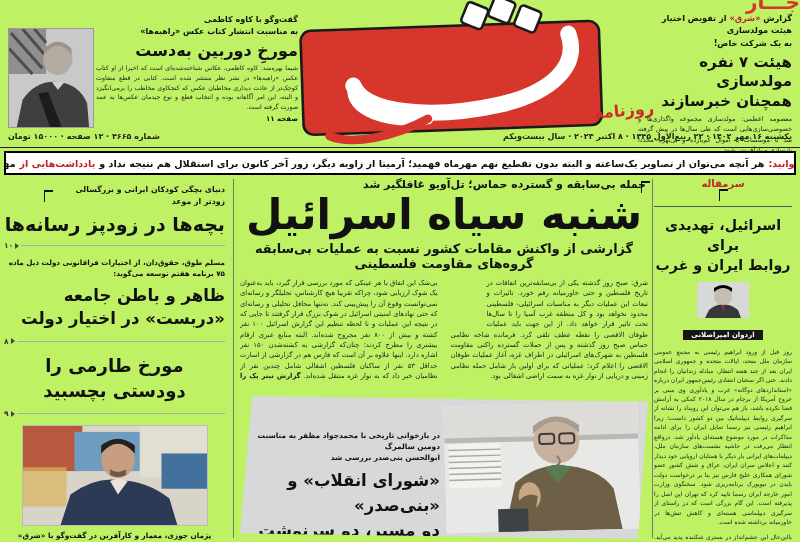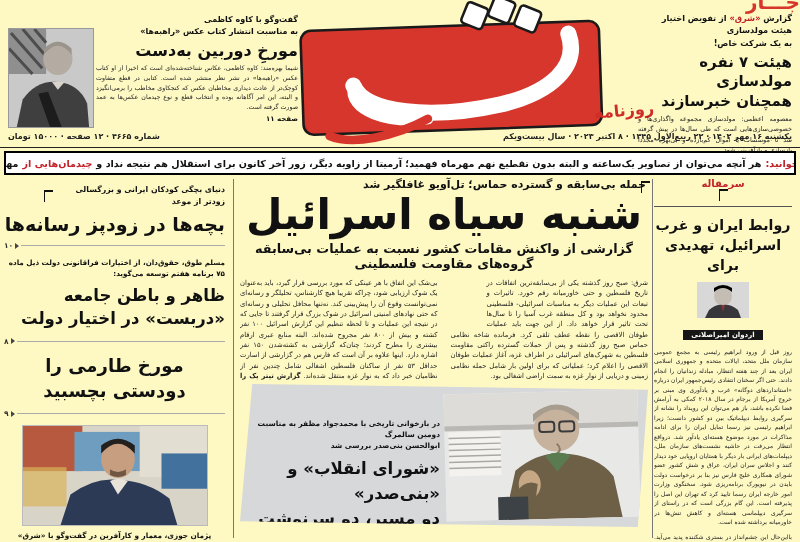--- a/index.html
+++ b/index.html
@@ -1,19 +1,19 @@
 <!DOCTYPE html>
 <html lang="fa" dir="rtl"><head>
 <meta charset="utf-8">
 <style>
   * { margin:0; padding:0; box-sizing:border-box; }
   html,body { background:#e8e8e8; }
   .page {
     position:relative; width:800px; height:542px; margin:0 auto;
-    background:#fef9c3; overflow:hidden; direction:rtl;
+    background:#bef264; overflow:hidden; direction:rtl;
     font-family:"DejaVu Sans","Liberation Sans",sans-serif; color:#111;
   }
   .abs { position:absolute; }
   .red { color:#c2232a; }
   .just { text-align:justify; }
 
   
   .corner-mark { right:0; top:-10px; font-size:20px; font-weight:bold; color:#d6362b; letter-spacing:2px; }
 
   .mast-left-photo { left:8px; top:28px; width:86px; height:100px; border:1px solid #999; }
@@ -51,21 +51,21 @@
   .lead .kick { font-size:11px; font-weight:bold; text-align:right; padding-right:2px; }
   .lead .hl { font-size:42px; font-weight:bold; text-align:center; line-height:1.12; }
   .lead .sub { font-size:12.8px; font-weight:bold; text-align:center; margin-top:3px; }
   .lead-body { display:flex; gap:13px; margin-top:7px; font-size:6.8px; line-height:1.52; height:104px; overflow:hidden; }
   .lead-body > div { flex:1; text-align:justify; color:#222; }
   .diamond-wrap { float:left; width:32px; height:38px; margin:2px 4px 2px 0; }
   .diamond { width:24px; height:24px; margin:5px auto; background:#d6262b; border-radius:4px; transform:rotate(40deg); }
   .lead-note { font-weight:bold; }
 
   
-  .feature { left:240px; top:384px; width:408px; height:143px; background:#d6d8d9;
+  .feature { left:240px; top:396px; width:408px; height:143px; background:#d6d8d9;
     clip-path:polygon(3% 0, 100% 4%, 97.5% 100%, 0 96%); }
   .feature-photo { position:absolute; left:205px; top:8px; width:194px; height:127px; transform:rotate(-1.5deg); background:#e9e9e7; }
   .feature-text { position:absolute; left:10px; top:34px; width:190px; text-align:right; }
   .feature-text .kick { font-size:7.4px; font-weight:bold; line-height:1.5; }
   .feature-text .hl { font-size:16.5px; font-weight:bold; line-height:1.5; margin-top:6px; }
 
   
   .editorial { right:8px; top:178px; width:138px; bottom:2px; }
   .ed-labelrow { display:flex; justify-content:space-between; align-items:center;flex-direction:column; }
   .ed-label { font-size:10px; font-weight:bold; color:#c2232a; letter-spacing:1px; }
@@ -142,21 +142,21 @@
 
   <div class="abs dateline">
     <span>یکشنبه ۱۶ مهر ۱۴۰۲ · ۲۲ ربیع‌الاول ۱۴۴۵ · ۸ اکتبر ۲۰۲۳ · سال بیست‌ویکم</span>
     <span>شماره ۴۶۶۵ · ۱۲ صفحه · ۱۵۰۰۰ تومان</span>
   </div>
   <div class="abs hr-top"></div>
 
   <div class="abs banner">
     <span class="red">در «شرق» امروز می‌خوانید:</span>
     <span>هر آنچه می‌توان از تصاویر یک‌ساعته و البته بدون تقطیع نهم مهرماه فهمید؛ آرمیتا از زاویه دیگر، زور آخر کانون برای استقلال هم نتیجه نداد و</span>
-    <span class="red">چیدمان‌هایی از</span>
+    <span class="red">یادداشت‌هایی از</span>
     <span>مهدی زارع، علی مرسلی</span>
   </div>
 
   <div class="abs vrule" style="left:652px; top:179px; height:359px;"></div>
   <div class="abs vrule" style="left:233px; top:179px; height:359px;"></div>
   <span class="abs tmark" style="left:641px; top:181px;"></span>
 
   <div class="abs lead">
     <div class="kick">حمله بی‌سابقه و گسترده حماس؛ تل‌آویو غافلگیر شد</div>
     <div class="hl">شنبه سیاه اسرائیل</div>
@@ -203,22 +203,22 @@
     </div>
   </div>
 
   <div class="abs editorial">
     <div class="ed-labelrow">
       <span class="ed-label">سرمقاله</span>
       <span class="tmark"></span>
     </div>
     <div class="ed-box">
       <div class="ed-hl">
+        <div>اسرائیل، تهدیدی برای</div>
         <div>روابط ایران و غرب</div>
-        <div>اسرائیل، تهدیدی برای</div>
       </div>
       <div class="ed-author">
         <svg width="52" height="36" viewBox="0 0 52 36">
           <rect width="52" height="36" fill="#d8d8d8"></rect>
           <ellipse cx="26" cy="14" rx="9" ry="10" fill="#c4bdb4"></ellipse>
           <path d="M17 10 Q26 2 35 10 L35 6 Q26 0 17 6 Z" fill="#9d9documents48c"></path>
           <path d="M8 36 L12 28 Q19 22 26 23 Q34 22 41 28 L44 36 Z" fill="#37373b"></path>
           <path d="M24 23 L26 30 L28 23 Z" fill="#88333a"></path>
         </svg>
         <div><span class="ed-ribbon">اردوان امیراصلانی</span></div>

